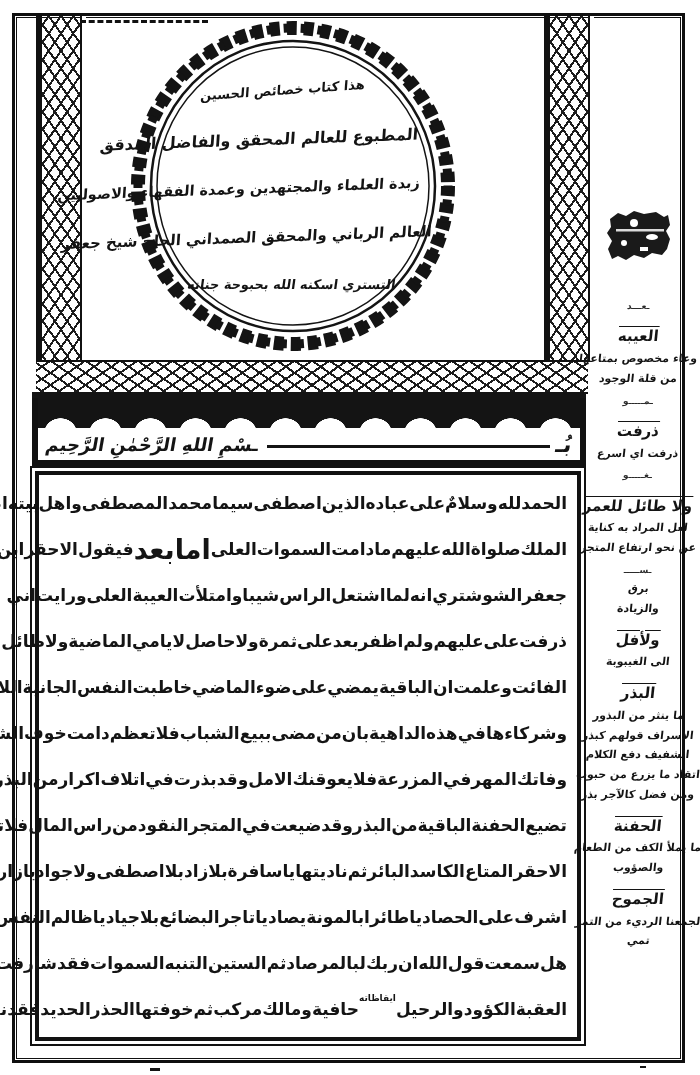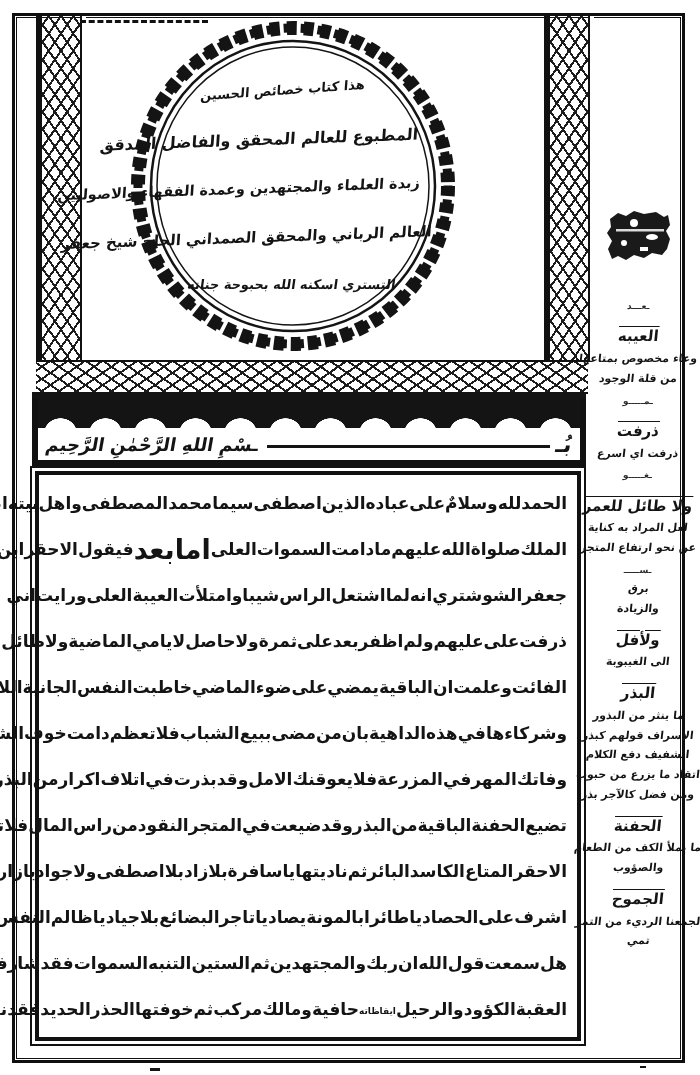--- a/index.html
+++ b/index.html
@@ -55,21 +55,21 @@
 
   
   .main-frame{position:absolute;left:30px;top:466px;width:552px;height:576px;border:2px solid #111;}
   .main-inner{position:absolute;left:3px;top:3px;right:3px;bottom:3px;border:4px solid #111;
     padding:6px 10px;display:flex;flex-direction:column;justify-content:space-between;}
   .tline{display:flex;direction:rtl;justify-content:space-between;align-items:center;
     height:44px;font-size:17px;font-weight:bold;white-space:nowrap;overflow:visible;}
   .tline span{flex:0 0 auto;}
   .seg{display:contents;}
   .big{font-size:27px;letter-spacing:1px;}
-  .sup{font-size:9px;font-weight:bold;align-self:flex-start;margin-top:19px;}
+  .sup{font-size:9px;font-weight:bold;align-self:flex-start;margin-top:6px;}
 
   
   .margin-col{position:absolute;left:588px;top:205px;width:100px;
     display:flex;flex-direction:column;align-items:center;direction:rtl;text-align:center;}
   .stamp{margin-left:4px;}
   .notes{margin-top:28px;display:flex;flex-direction:column;align-items:center;gap:6px;width:100%;}
   .note{font-size:11px;font-weight:bold;line-height:1.25;white-space:nowrap;transform:skewX(-6deg);}
   .note.head{font-size:15px;text-decoration:overline;margin-top:9px;}
   .note.mark{font-size:9px;letter-spacing:-1px;opacity:.9;margin-top:4px;}
 
@@ -263,21 +263,21 @@
         <span>ظالم</span>
         <span>النفس</span>
       </div>
     <div class="tline">
         <span>هل</span>
         <span>سمعت</span>
         <span>قول</span>
         <span>الله</span>
         <span>ان</span>
         <span>ربك</span>
-        <span>والمجتهدين</span>
+        <span>لبالمرصاد</span>
         <span>ثم</span>
         <span>الستين</span>
         <span>التنبه</span>
         <span>السموات</span>
         <span>فقد</span>
         <span>شارفت</span>
       </div>
     <div class="tline">
       <span class="seg"><span>العقبة</span><span>الكؤود</span><span>والرحيل</span></span>
       <span class="sup">ايقاظاته</span>

